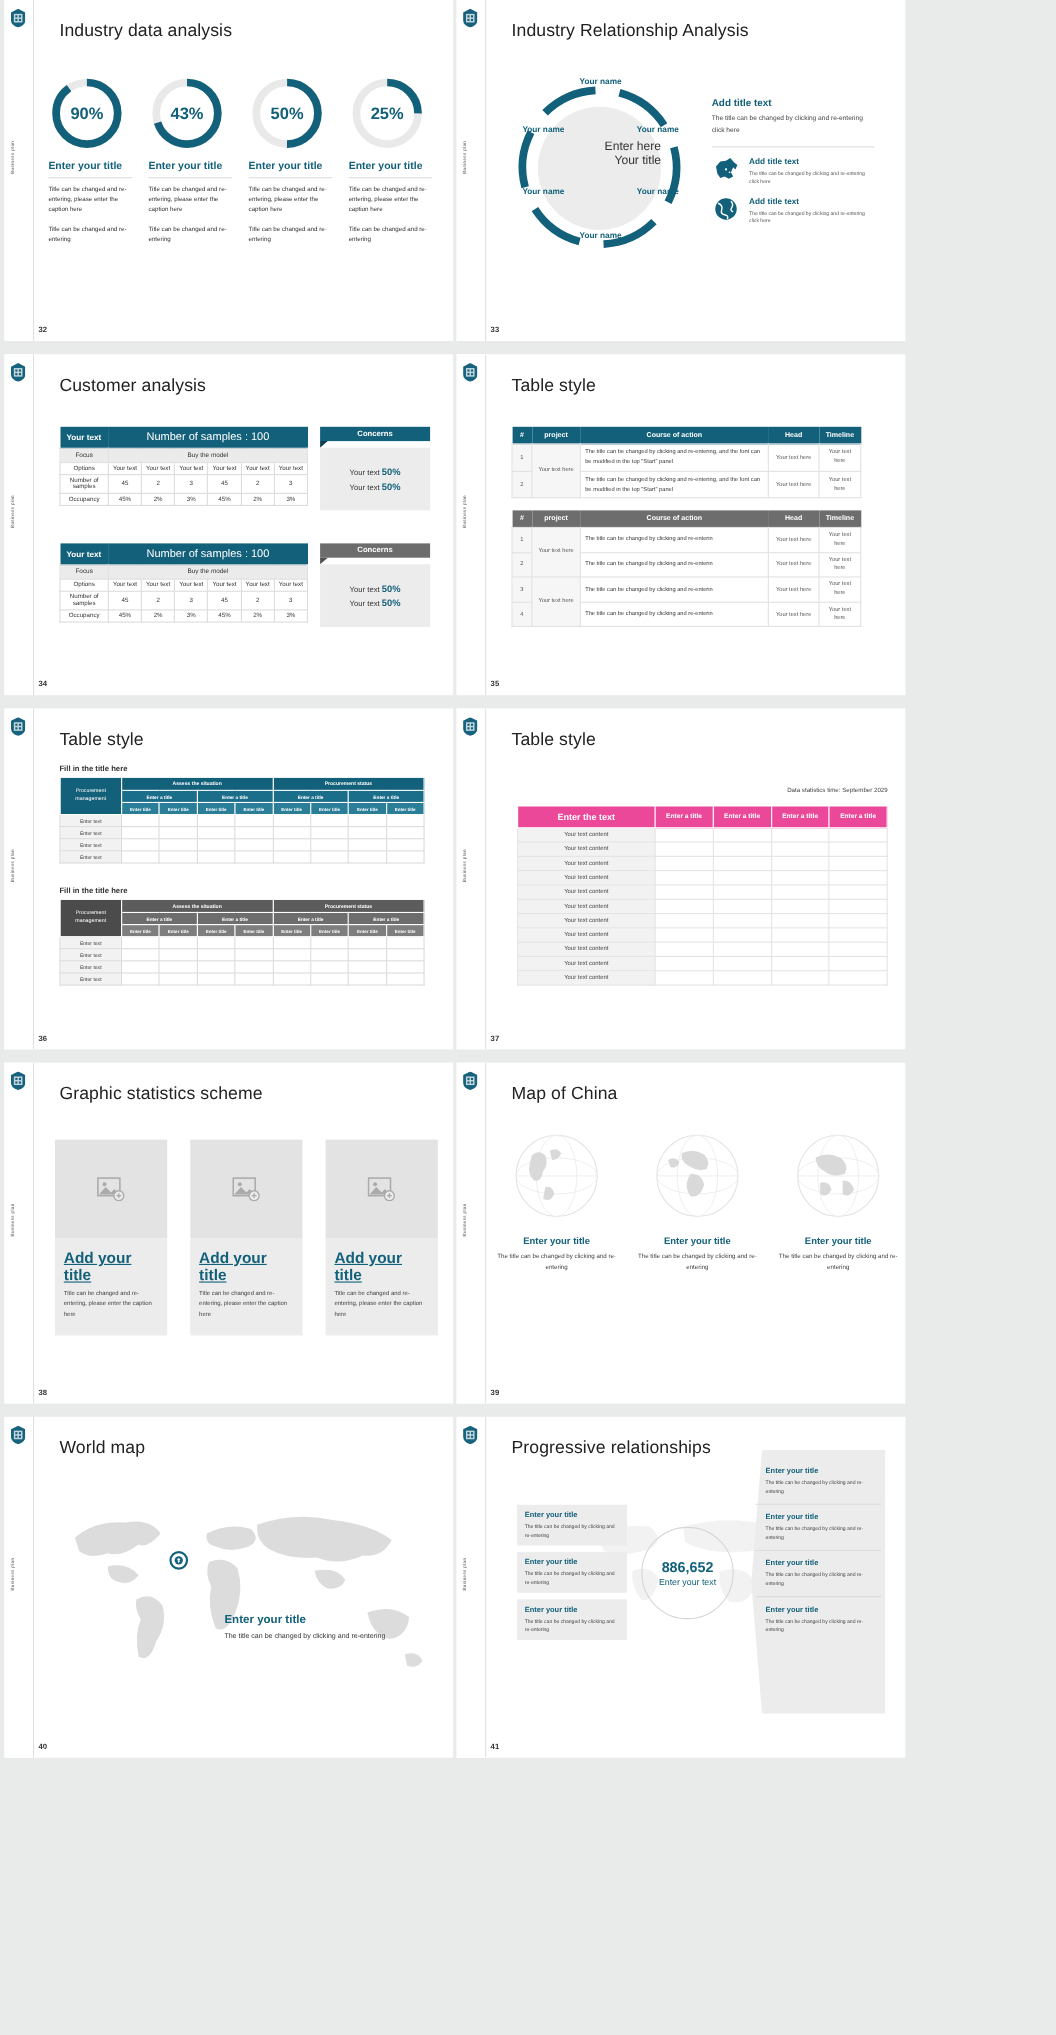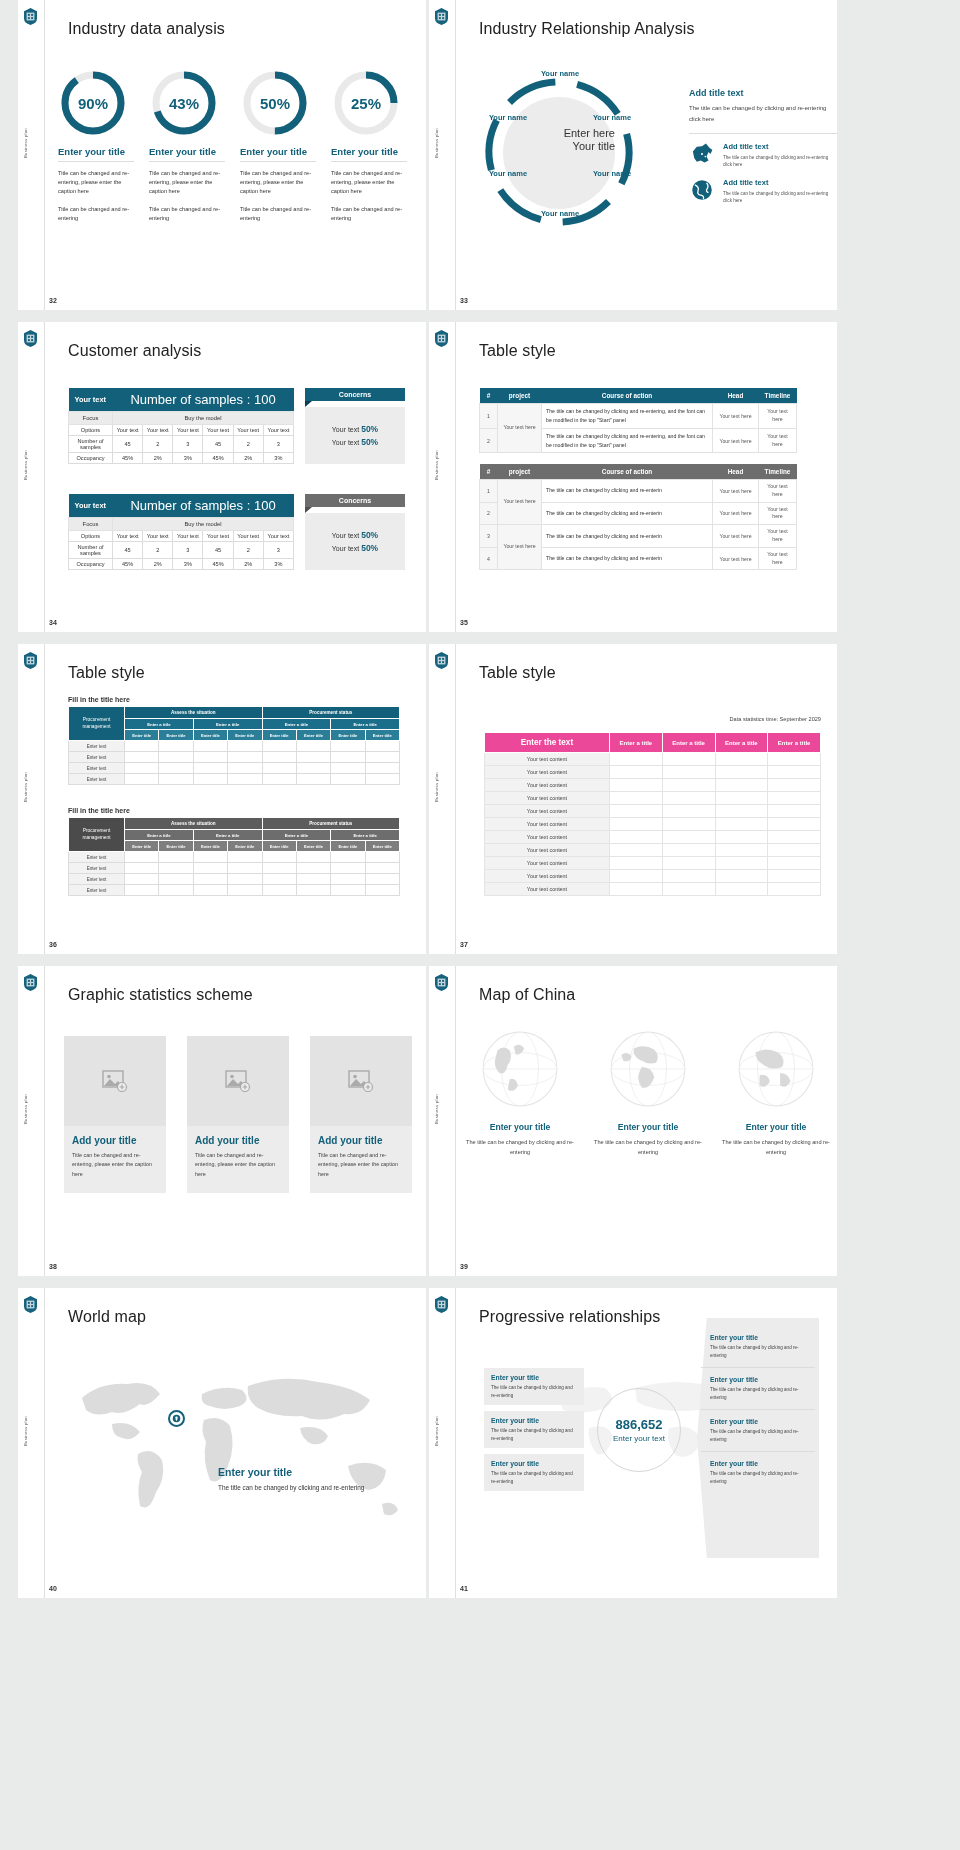--- a/index.html
+++ b/index.html
@@ -13,21 +13,21 @@
     position: relative;
     background: #e9eaea;
     overflow: hidden;
   }
   .grid {
     display: grid;
     grid-template-columns: 408px 408px;
     grid-auto-rows: 310px;
     column-gap: 3px;
     row-gap: 12px;
-    padding: 0px 0 0 18px;
+    padding: 0px 0 0 4px;
     margin-left: 0px;
   }
   .slide {
     background: #fff;
     position: relative;
     overflow: hidden;
     width: 408px; height: 310px;
   }
   
   .rail {
@@ -78,38 +78,38 @@
     background: #ececec; border-radius: 50%;
   }
   .cyc-center {
     position: absolute; left: 26px; top: 55px; width: 112px;
     text-align: right; font-size: 11px; color: #333; line-height: 1.18;
   }
   .cyc-lab {
     position: absolute; font-size: 7.5px; font-weight: bold; color: #12607a;
     text-align: center; line-height: 1.15; width: 46px;
   }
-  .rt { position: absolute; left: 260px; top: 88px; width: 148px; }
+  .rt { position: absolute; left: 232px; top: 88px; width: 148px; }
   .rt h3 { margin: 0; font-size: 9px; color: #12607a; font-weight: bold; }
   .rt p { margin: 5px 0 0; font-size: 6px; color: #444; line-height: 1.75; }
   .rt-rule { height: 1px; background: #ddd; margin: 9px 0 8px; }
   .rt-item { display: flex; gap: 8px; margin-bottom: 9px; align-items: flex-start; }
   .rt-ico { width: 26px; height: 24px; flex: 0 0 26px; }
   .rt-item h4 { margin: 0; font-size: 7.5px; color: #12607a; font-weight: bold; }
   .rt-item p { margin: 3px 0 0; font-size: 4.6px; color: #555; line-height: 1.6; }
 
   
   table { border-collapse: collapse; }
   .cp-tbl { position: absolute; width: 226px; font-size: 5.6px; color: #333; }
   .cp-tbl td, .cp-tbl th { border: 1px solid #dcdcdc; padding: 2px 1px; text-align: center; }
   .cp-head th {
     background: #12607a; color: #fff; border: none; padding: 4px 6px;
     font-size: 7.4px; font-weight: bold; text-align: left;
   }
-  .cp-head th.r { text-align: center; font-weight: normal; font-size: 13px; }
+  .cp-head th.r { text-align: center; font-weight: normal; font-size: 10px; }
   .cp-sub td { background: #ebebeb; font-size: 5.8px; padding: 3px 2px; border-color: #e2e2e2; }
   .cp-tbl td.lblb { background: #fff; width: 44px; }
 
   .concern {
     position: absolute; width: 100px;
   }
   .concern-tab {
     background: #12607a; color: #fff; font-size: 7px; font-weight: bold;
     text-align: center; padding: 3px 0;
   }
@@ -159,21 +159,21 @@
   .t37 td.first { background: #f2f2f2; width: 125px; }
   .stat-time { position: absolute; right: 16px; top: 72px; font-size: 5.6px; color: #444; }
 
   
   .gcards { position: absolute; left: 46px; top: 70px; display: flex; gap: 21px; }
   .gcard { width: 102px; }
   .gimg {
     height: 90px; background: #e3e3e3; display: flex; align-items: center; justify-content: center;
   }
   .gbody { background: #ececec; padding: 9px 8px 14px; }
-  .gbody h4 { margin: 0; font-size: 10px; color: #12607a; font-weight: bold; }
+  .gbody h4 { margin: 0; font-size: 14px; color: #12607a; font-weight: bold; text-decoration: underline; }
   .gbody p { margin: 5px 0 0; font-size: 5.4px; color: #444; line-height: 1.72; }
 
   
   .globes { position: absolute; left: 34px; top: 62px; display: flex; gap: 14px; }
   .globe-col { width: 114px; text-align: center; }
   .globe-col h4 { margin: 8px 0 0; font-size: 8.6px; color: #12607a; font-weight: bold; }
   .globe-col p { margin: 5px 0 0; font-size: 5.6px; color: #444; line-height: 1.8; }
 
   
   .wm-title { position: absolute; left: 200px; top: 178px; font-size: 10.5px; font-weight: bold; color: #12607a; }

